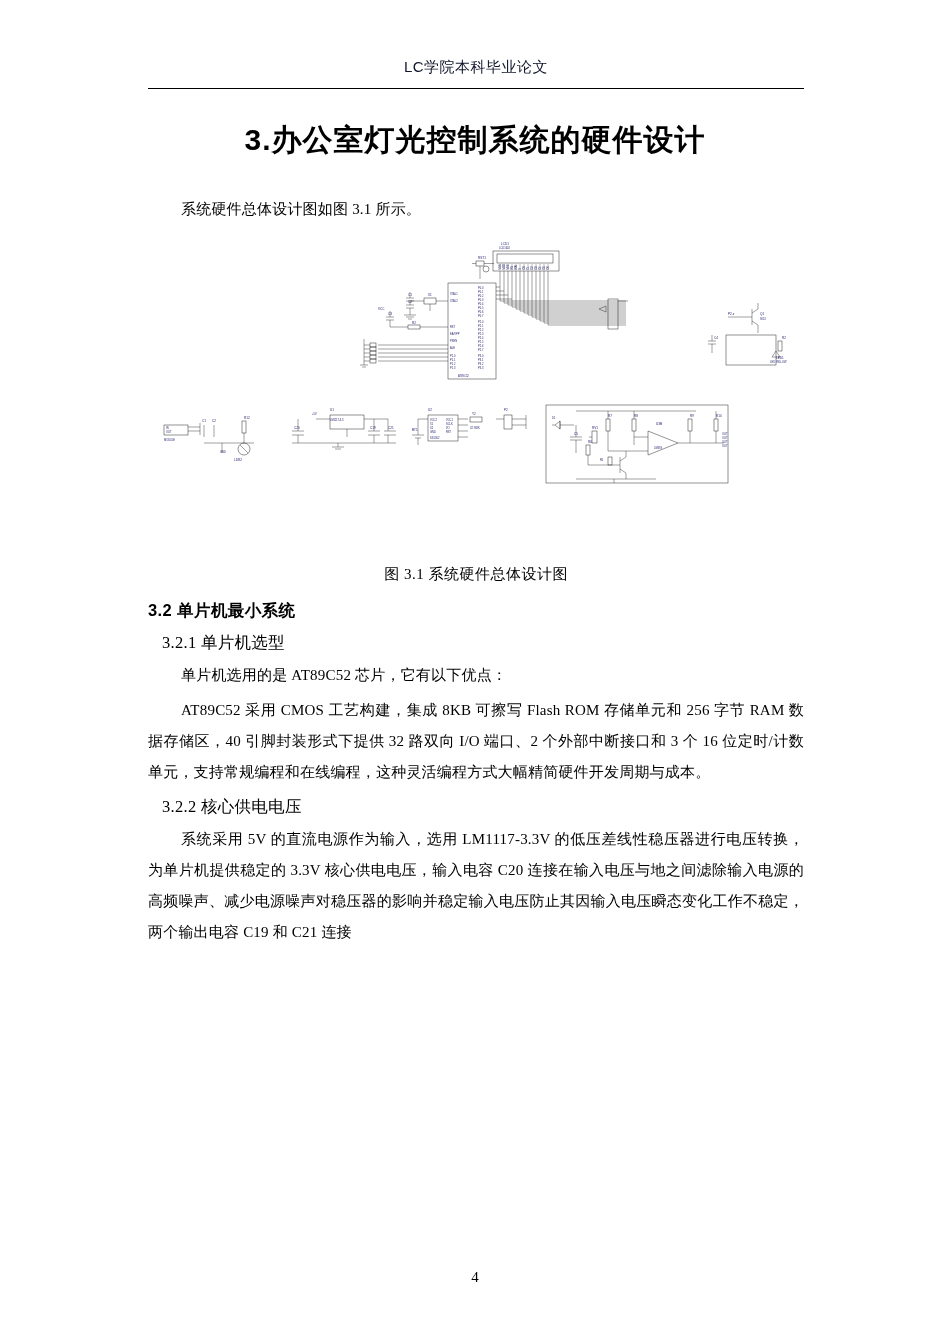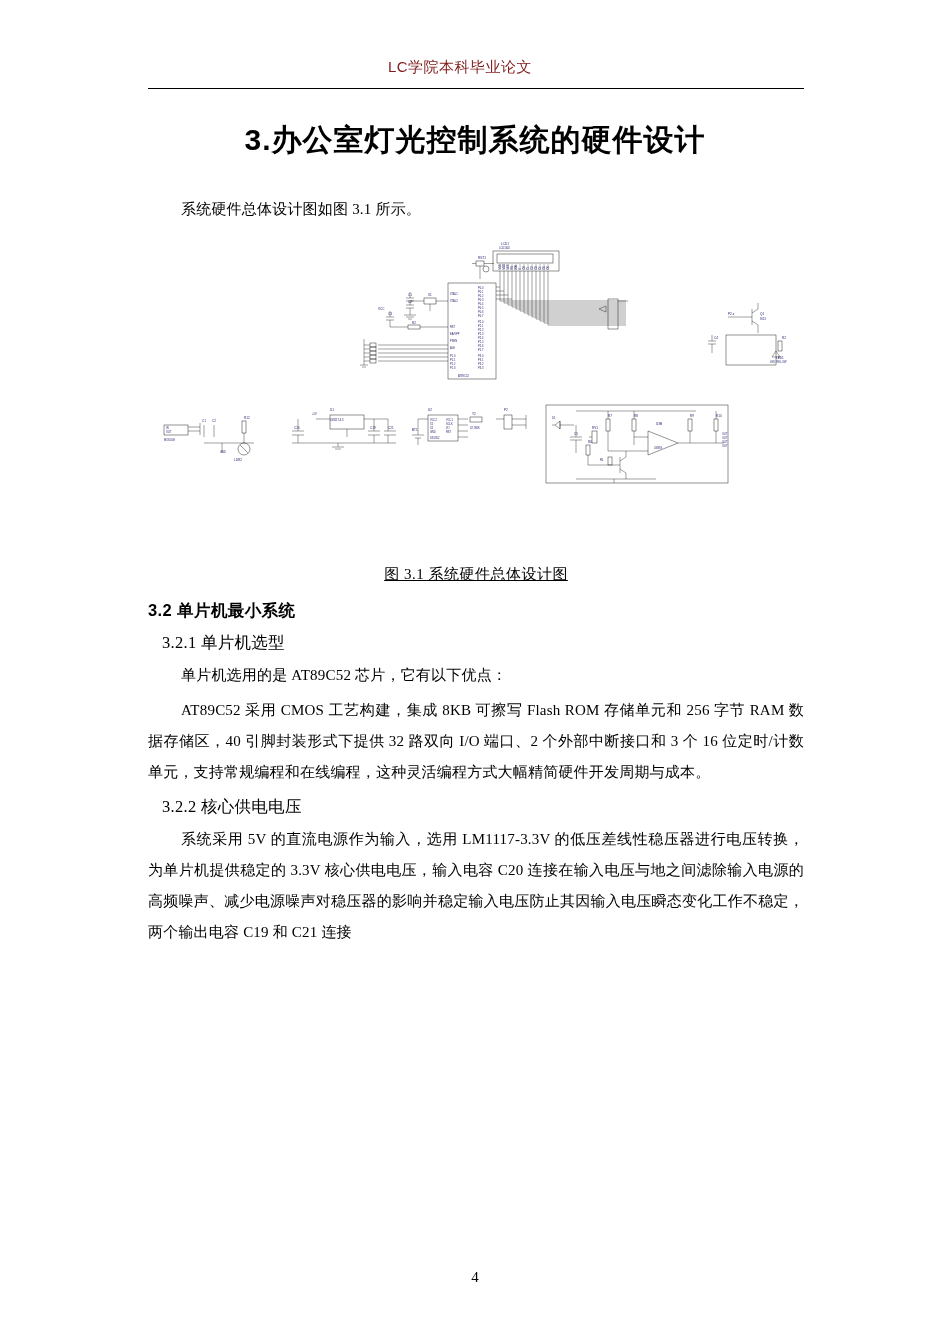--- a/index.html
+++ b/index.html
@@ -18,27 +18,27 @@
   .page {
     position: relative;
     width: 950px;
     height: 1344px;
     box-sizing: border-box;
     padding: 0;
   }
   .header {
     position: absolute;
     top: 58px;
-    left: 132px;
+    left: 148px;
     width: 656px;
     text-align: center;
     font-family: "Liberation Sans", sans-serif;
     font-size: 15px;
     letter-spacing: 0.5px;
-    color: #7f1d1d;
+    color: #0f172a;
   }
   .header-rule {
     position: absolute;
     top: 88px;
     left: 148px;
     width: 656px;
     height: 1px;
     background: #000;
   }
   .title {
@@ -77,21 +77,20 @@
     font-size: 15px;
     line-height: 31px;
     margin: 4px 0 2px 0;
     text-indent: 33px;
     text-align: justify;
     letter-spacing: 0.2px;
   }
   .figure-wrap {
     margin: 14px 0 0 0;
     text-align: center;
-    text-decoration: underline;
   }
   .figure-caption {
     text-align: center;
     font-size: 15px;
     margin-top: 6px;
     letter-spacing: 0.5px;
   }
   .page-number {
     position: absolute;
     bottom: 58px;

